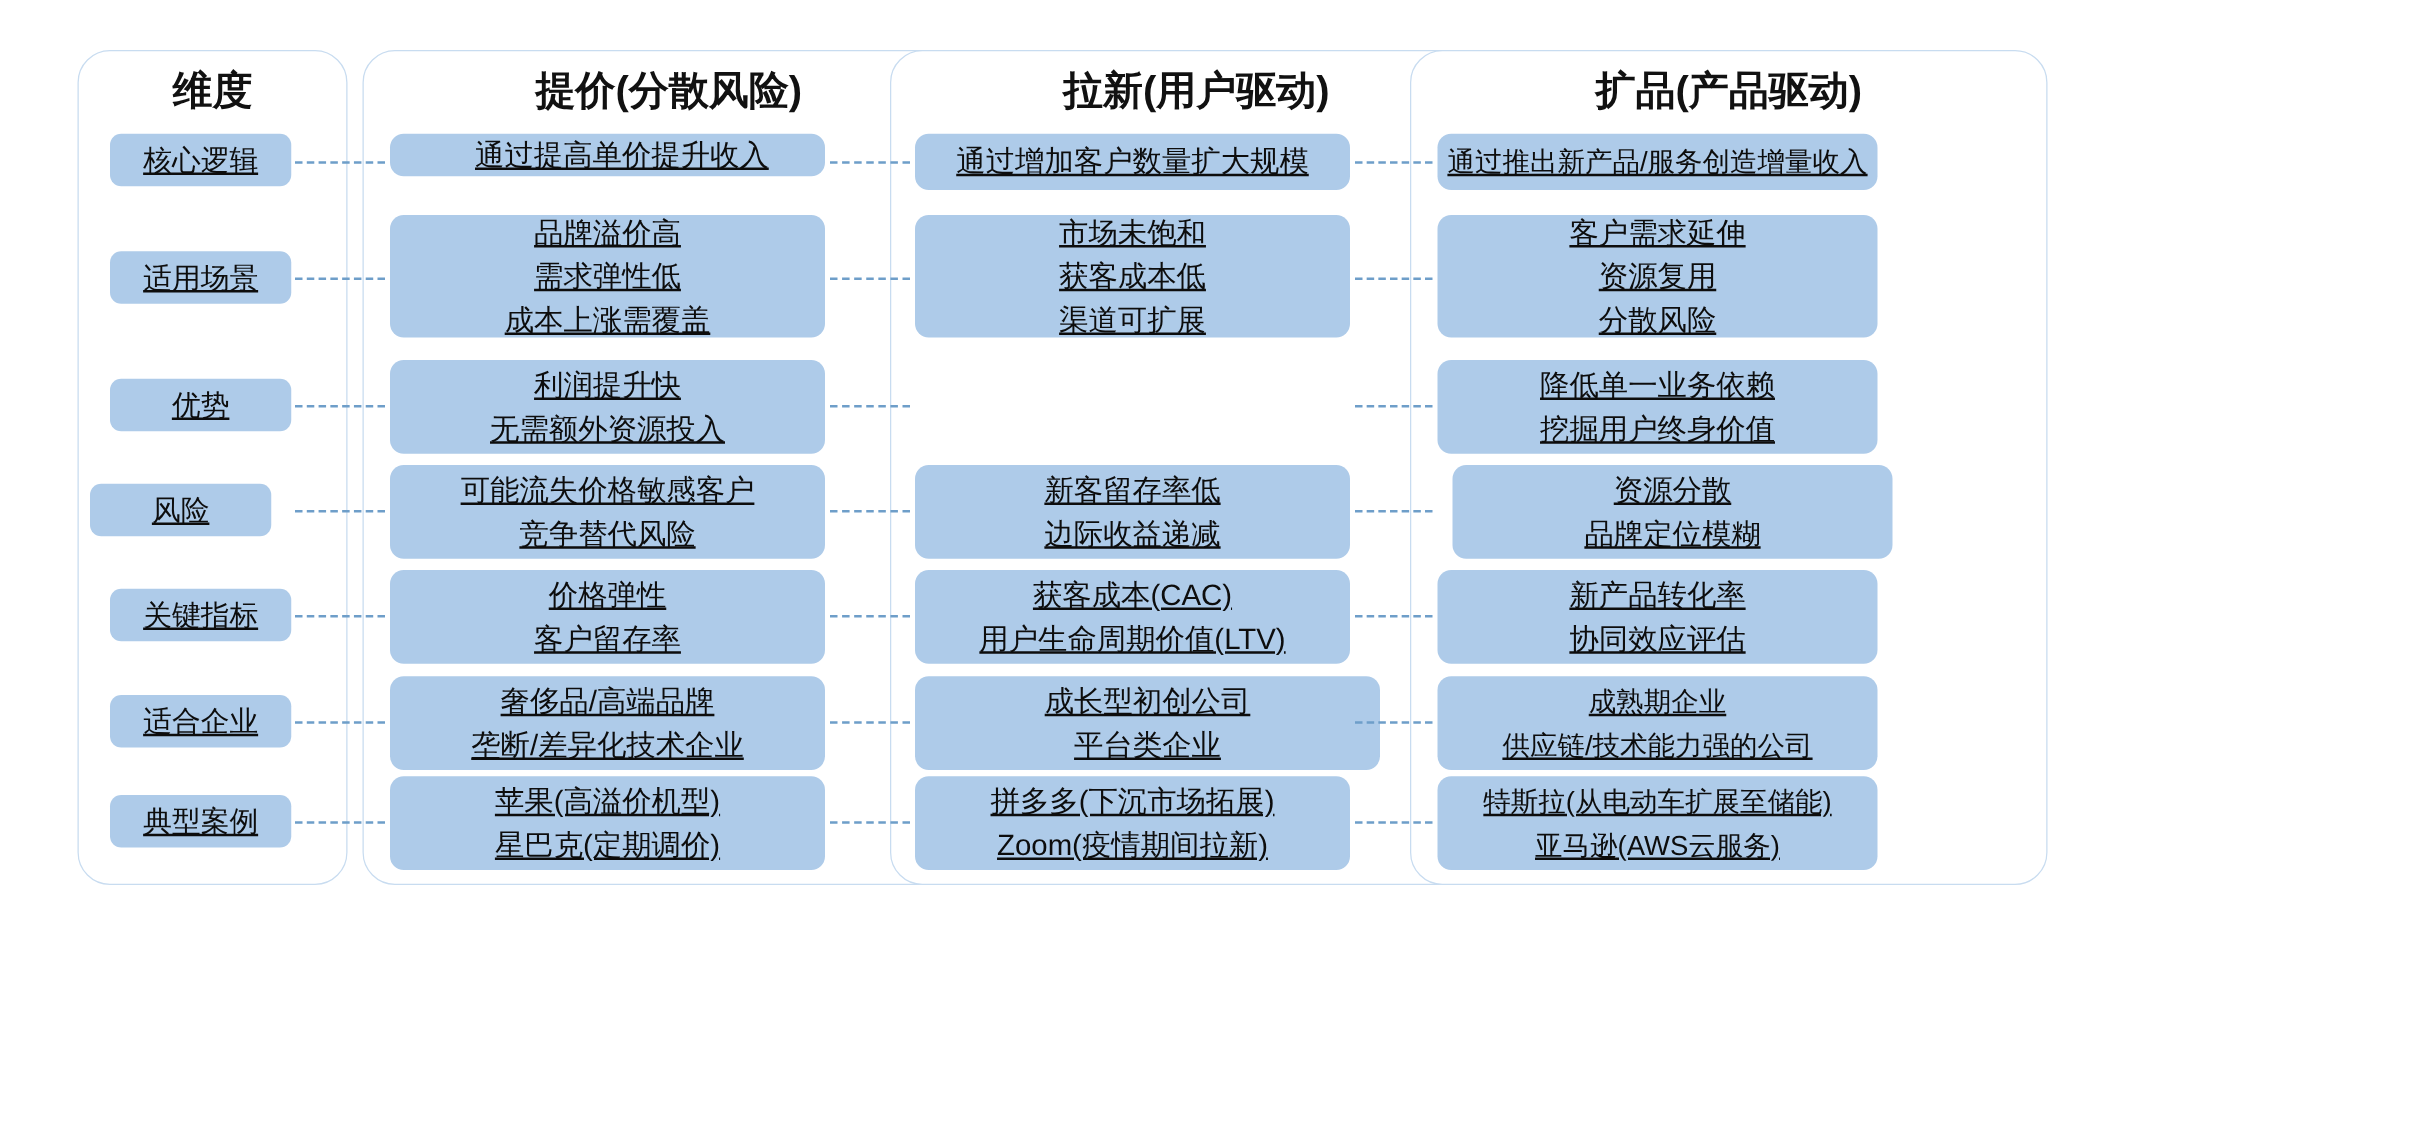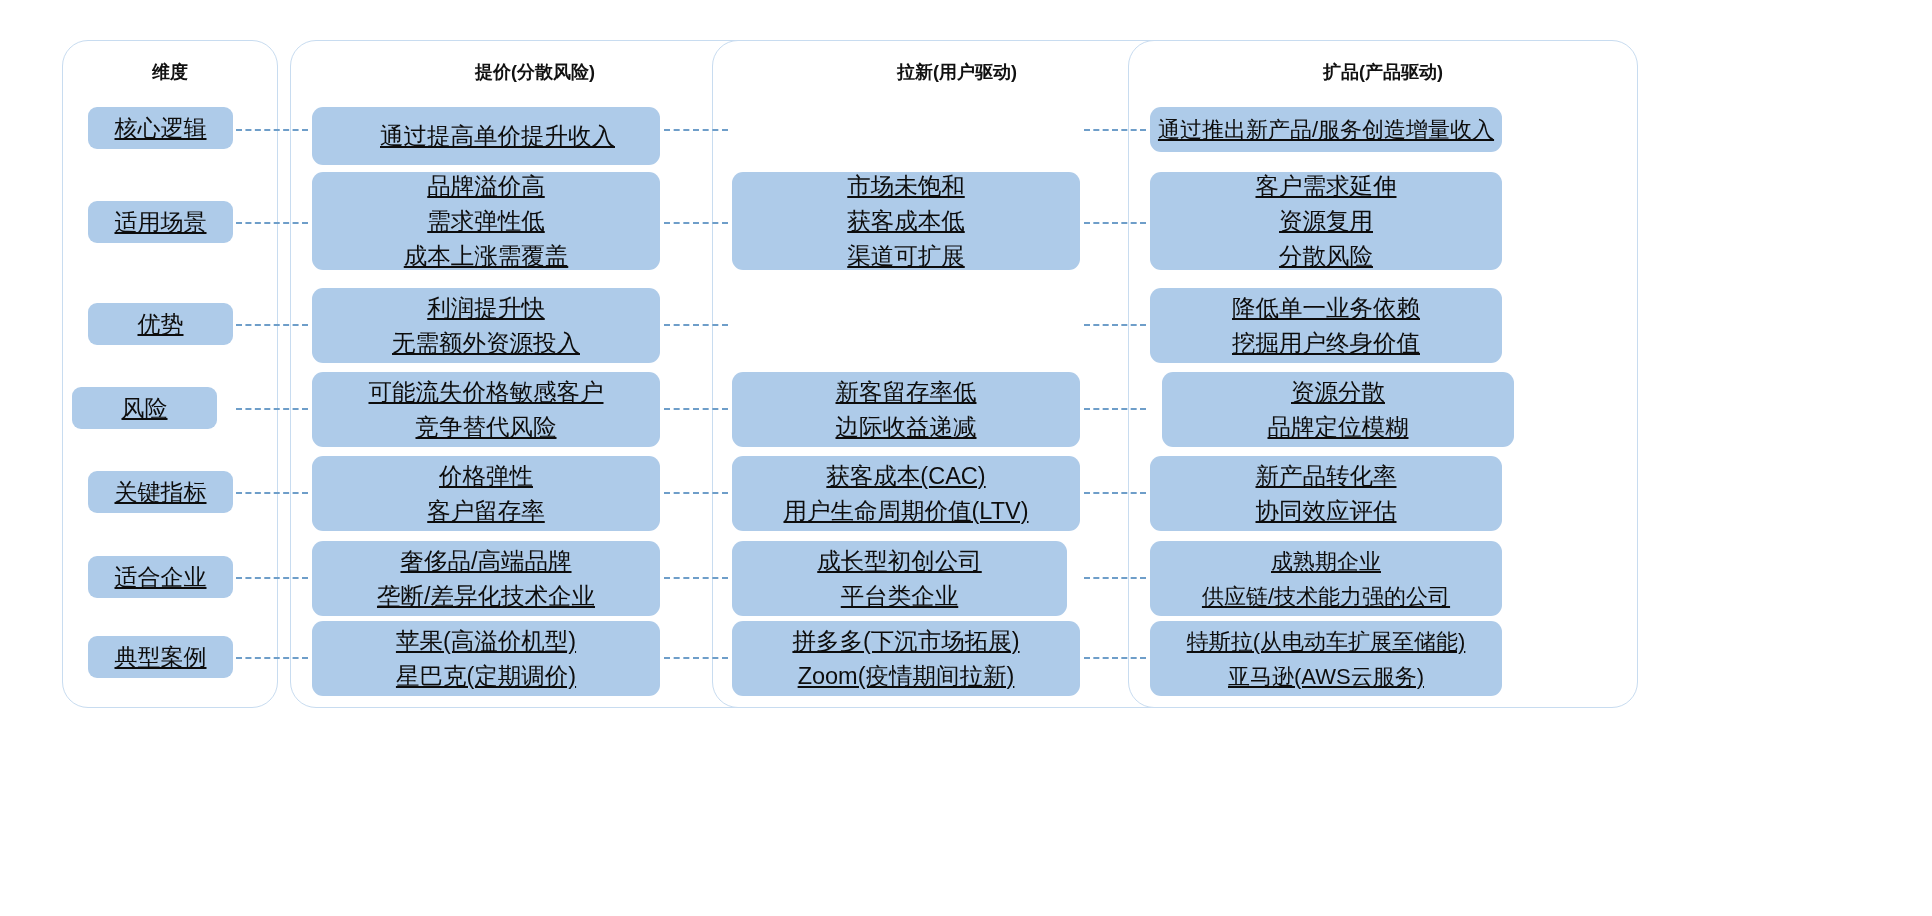--- a/index.html
+++ b/index.html
@@ -26,21 +26,21 @@
   #shell-2{left:712px; width:490px;}
   #shell-3{left:1128px;width:510px;}
 
   
   .col-head{
     position:absolute;
     top:52px;
     height:40px;
     line-height:40px;
     text-align:center;
-    font-size:18px;
+    font-size:32px;
     font-weight:bold;
     color:#111111;
     letter-spacing:0px;
     white-space:nowrap;
   }
   #head-0{left:62px;  width:216px;}
   #head-1{left:290px; width:490px;}
   #head-2{left:712px; width:490px;}
   #head-3{left:1128px;width:510px;}
 
@@ -84,21 +84,22 @@
   <div class="col-shell" id="shell-1"></div>
   <div class="col-shell" id="shell-2"></div>
   <div class="col-shell" id="shell-3"></div>
 
   <div class="col-head" id="head-0">维度</div>
   <div class="col-head" id="head-1">提价(分散风险)</div>
   <div class="col-head" id="head-2">拉新(用户驱动)</div>
   <div class="col-head" id="head-3">扩品(产品驱动)</div>
 
   <div class="cell dim" style="left:88px;top:107px;width:145px;height:42px;">核心逻辑</div>
-  <div class="cell wide" style="left:312px;top:107px;width:348px;height:58px;padding-left:29px;">通过提高单价提升收入</div>
+  <div class="cell wide" style="left:312px;top:107px;width:348px;height:34px;padding-left:29px;">通过提高单价提升收入</div>
+  <div class="cell wide" style="left:732px;top:107px;width:348px;height:45px;">通过增加客户数量扩大规模</div>
   <div class="cell narrowtext" style="left:1150px;top:107px;width:352px;height:45px;">通过推出新产品/服务创造增量收入</div>
 
   <div class="conn" style="left:236px;top:129px;width:72px;"></div>
   <div class="conn" style="left:664px;top:129px;width:64px;"></div>
   <div class="conn" style="left:1084px;top:129px;width:62px;"></div>
 
   <div class="cell dim" style="left:88px;top:201px;width:145px;height:42px;">适用场景</div>
   <div class="cell wide" style="left:312px;top:172px;width:348px;height:98px;">品牌溢价高
 需求弹性低
 成本上涨需覆盖</div>
@@ -143,21 +144,21 @@
   <div class="cell wide" style="left:1150px;top:456px;width:352px;height:75px;">新产品转化率
 协同效应评估</div>
 
   <div class="conn" style="left:236px;top:492px;width:72px;"></div>
   <div class="conn" style="left:664px;top:492px;width:64px;"></div>
   <div class="conn" style="left:1084px;top:492px;width:62px;"></div>
 
   <div class="cell dim" style="left:88px;top:556px;width:145px;height:42px;">适合企业</div>
   <div class="cell wide" style="left:312px;top:541px;width:348px;height:75px;">奢侈品/高端品牌
 垄断/差异化技术企业</div>
-  <div class="cell wide" style="left:732px;top:541px;width:335px;height:75px;">成长型初创公司
+  <div class="cell wide" style="left:732px;top:541px;width:372px;height:75px;">成长型初创公司
 平台类企业</div>
   <div class="cell narrowtext" style="left:1150px;top:541px;width:352px;height:75px;">成熟期企业
 供应链/技术能力强的公司</div>
 
   <div class="conn" style="left:236px;top:577px;width:72px;"></div>
   <div class="conn" style="left:664px;top:577px;width:64px;"></div>
   <div class="conn" style="left:1084px;top:577px;width:62px;"></div>
 
   <div class="cell dim" style="left:88px;top:636px;width:145px;height:42px;">典型案例</div>
   <div class="cell wide" style="left:312px;top:621px;width:348px;height:75px;">苹果(高溢价机型)

